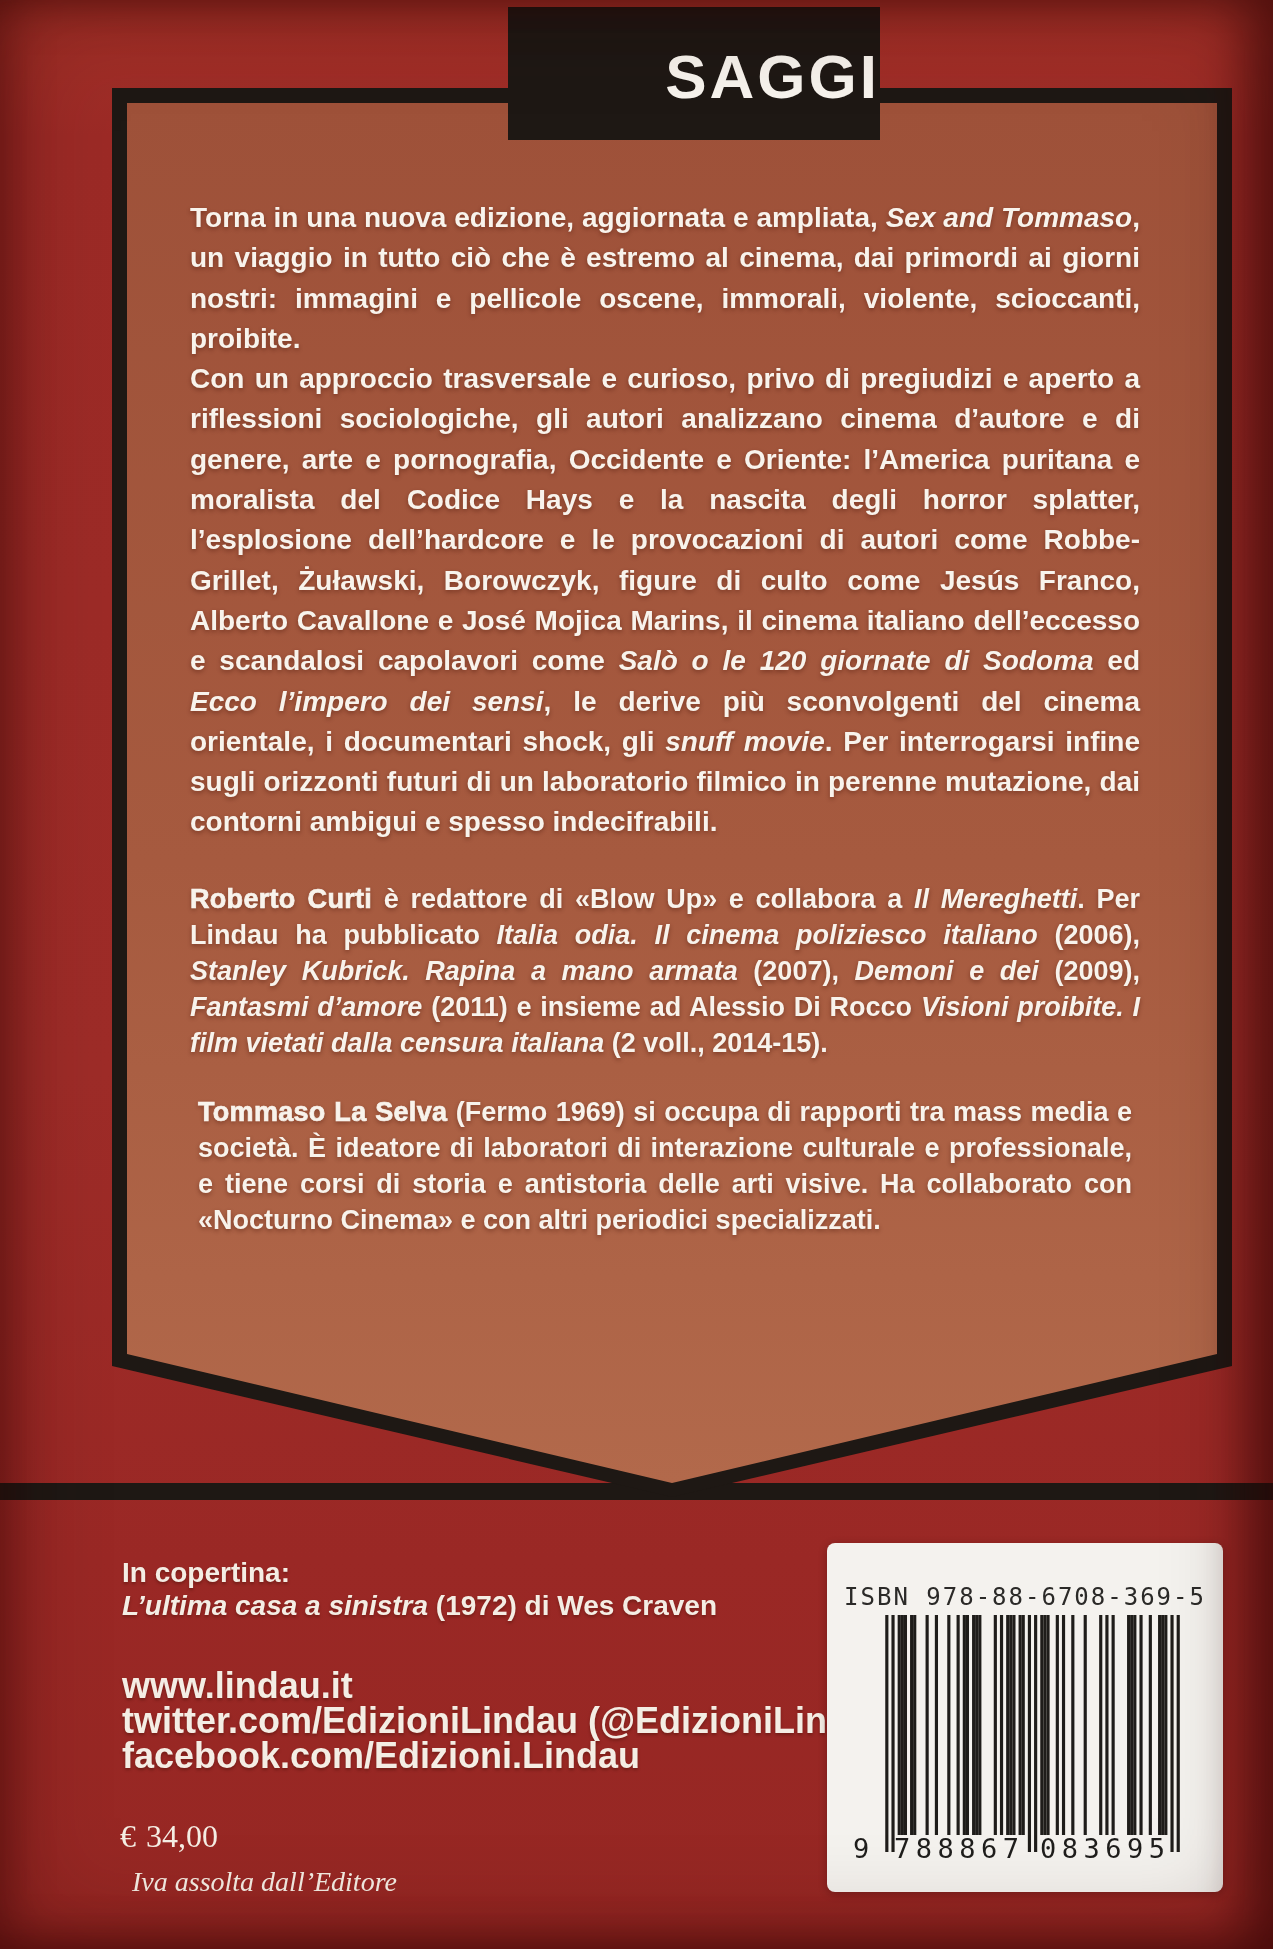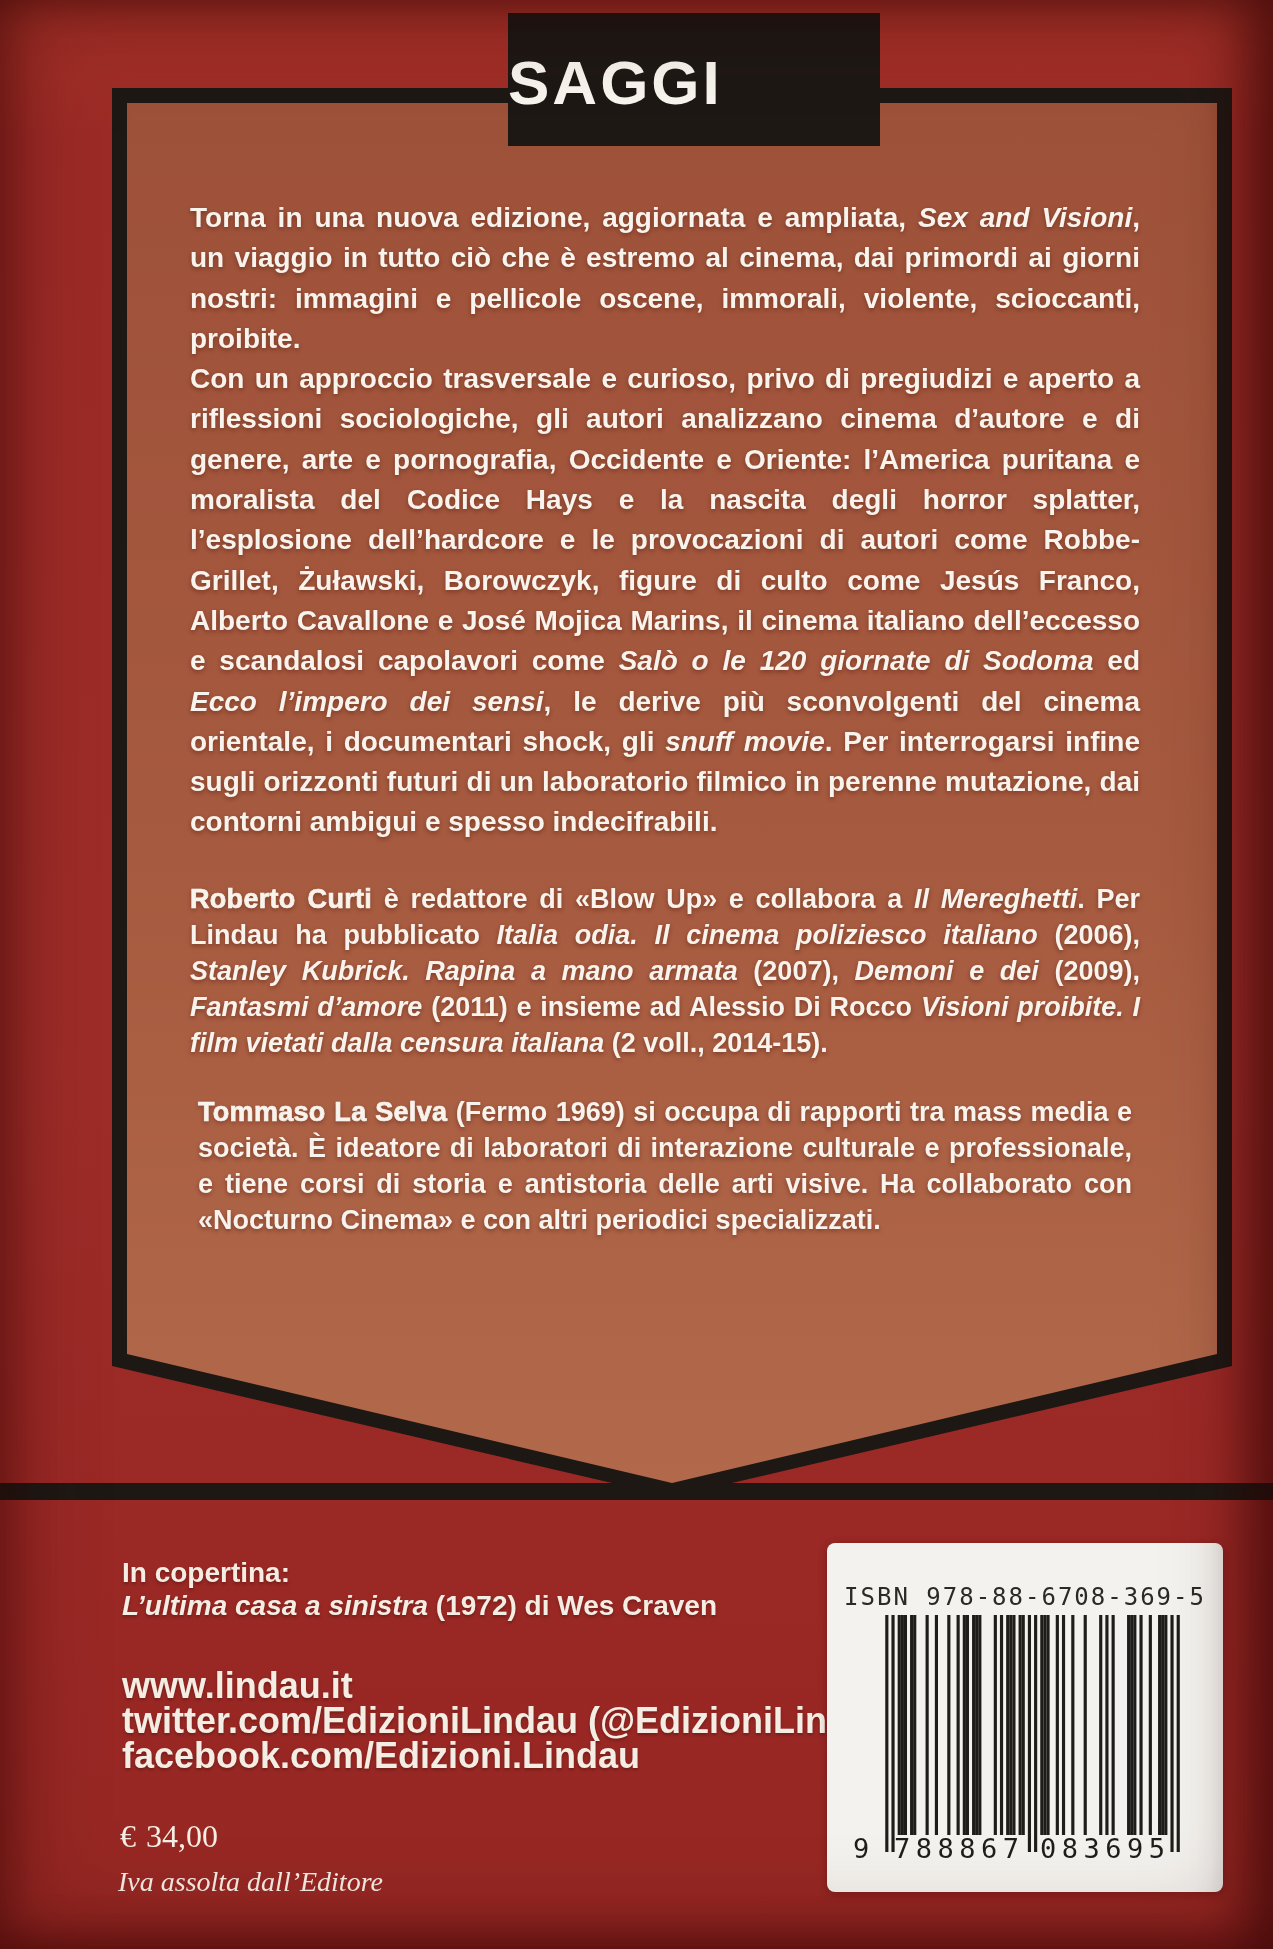--- a/index.html
+++ b/index.html
@@ -7,22 +7,22 @@
     position:relative;width:1273px;height:1949px;overflow:hidden;
     background:linear-gradient(180deg,#a53128 0%,#9c2a26 7%,#9e2c28 55%,#9a2825 80%,#962723 100%);
     font-family:"Liberation Sans",sans-serif;
   }
   .page::after{
     content:"";position:absolute;inset:0;pointer-events:none;
     box-shadow:inset 0 0 110px rgba(40,0,0,.33), inset -28px 0 46px rgba(45,3,3,.5), inset 14px -10px 40px rgba(45,3,3,.28);
   }
   .banner{position:absolute;left:0;top:0;}
   .saggi-tab{
-    position:absolute;left:508px;top:13px;width:372px;height:133px;background:#1e1814;
-    display:flex;align-items:center;justify-content:flex-start;
+    position:absolute;left:508px;top:7px;width:372px;height:133px;background:#1e1814;
+    display:flex;align-items:center;justify-content:flex-end;
   }
   .saggi-tab span{
     color:#f8f4ee;font-weight:bold;font-size:62px;letter-spacing:3px;padding-top:6px;
   }
   .panel-text{
     position:absolute;left:190px;top:198px;width:950px;
     color:#f8f3ec;font-weight:bold;text-align:justify;
     text-shadow:0 2px 4px rgba(70,20,8,.45);
   }
   .panel-text .it,.credit .it{font-style:italic;}
@@ -38,21 +38,21 @@
   .links{
     position:absolute;left:122px;top:1668px;color:#f4ede4;font-weight:bold;
     font-size:36px;line-height:35px;text-shadow:0 2px 3px rgba(60,15,5,.4);
   }
   .price{
     position:absolute;left:120px;top:1818px;color:#f5eee4;
     font-family:"Liberation Serif",serif;font-size:32px;
   }
   .price .amt{margin-left:10px;}
   .vat{
-    position:absolute;left:118px;top:1866px;color:#f5eee4;
+    position:absolute;left:132px;top:1866px;color:#f5eee4;
     font-family:"Liberation Serif",serif;font-style:italic;font-size:28px;
   }
   .barcode-box{
     position:absolute;left:827px;top:1543px;width:396px;height:349px;
     background:#f4f2ee;border-radius:8px;box-shadow:0 2px 8px rgba(40,5,5,.3);
   }
   .isbn{
     position:absolute;left:0;top:40px;width:100%;text-align:center;
     font-family:"DejaVu Sans Mono",monospace;font-size:24px;letter-spacing:2px;color:#2b2a28;
   }
@@ -81,21 +81,21 @@
     <rect x="0" y="1483" width="1273" height="17" fill="#1e1814"></rect>
     <polygon fill="#1e1814" points="112,88 1232,88 1232,1366 672,1497 112,1366"></polygon>
     <polygon fill="url(#panelGrad)" points="127,103 1217,103 1217,1354 672,1483 127,1354"></polygon>
   </svg>
 
   <div class="saggi-tab">
     <span>SAGGI</span>
   </div>
 
   <div class="panel-text">
-    <p class="desc"><span>Torna in una nuova edizione, aggiornata e ampliata, </span><span class="it">Sex and Visioni</span><span>, un viaggio in tutto ciò che è estremo al cinema, dai primordi ai giorni nostri: immagini e pellicole oscene, immorali, violente, scioccanti, proibite.</span></p>
+    <p class="desc"><span>Torna in una nuova edizione, aggiornata e ampliata, </span><span class="it">Sex and Tommaso</span><span>, un viaggio in tutto ciò che è estremo al cinema, dai primordi ai giorni nostri: immagini e pellicole oscene, immorali, violente, scioccanti, proibite.</span></p>
     <p class="desc"><span>Con un approccio trasversale e curioso, privo di pregiudizi e aperto a riflessioni sociologiche, gli autori analizzano cinema d’autore e di genere, arte e pornografia, Occidente e Oriente: l’America puritana e moralista del Codice Hays e la nascita degli horror splatter, l’esplosione dell’hardcore e le provocazioni di autori come Robbe-Grillet, Żuławski, Borowczyk, figure di culto come Jesús Franco, Alberto Cavallone e José Mojica Marins, il cinema italiano dell’eccesso e scandalosi capolavori come </span><span class="it">Salò o le 120 giornate di Sodoma</span><span> ed </span><span class="it">Ecco l’impero dei sensi</span><span>, le derive più sconvolgenti del cinema orientale, i documentari shock, gli </span><span class="it">snuff movie</span><span>. Per interrogarsi infine sugli orizzonti futuri di un laboratorio filmico in perenne mutazione, dai contorni ambigui e spesso indecifrabili.</span></p>
     <p class="bio bio1"><span class="bd">Roberto Curti</span><span> è redattore di «Blow Up» e collabora a </span><span class="it">Il Mereghetti</span><span>. Per Lindau ha pubblicato </span><span class="it">Italia odia. Il cinema poliziesco italiano</span><span> (2006), </span><span class="it">Stanley Kubrick. Rapina a mano armata</span><span> (2007), </span><span class="it">Demoni e dei</span><span> (2009), </span><span class="it">Fantasmi d’amore</span><span> (2011) e insieme ad Alessio Di Rocco </span><span class="it">Visioni proibite. I film vietati dalla censura italiana</span><span> (2 voll., 2014-15).</span></p>
     <p class="bio bio2"><span class="bd">Tommaso La Selva</span><span> (Fermo 1969) si occupa di rapporti tra mass media e società. È ideatore di laboratori di interazione culturale e professionale, e tiene corsi di storia e antistoria delle arti visive. Ha collaborato con «Nocturno Cinema» e con altri periodici specializzati.</span></p>
   </div>
 
   <div class="credit">
     <div>In copertina:</div>
     <div><span class="it">L’ultima casa a sinistra</span><span> (1972) di Wes Craven</span></div>
   </div>
 

